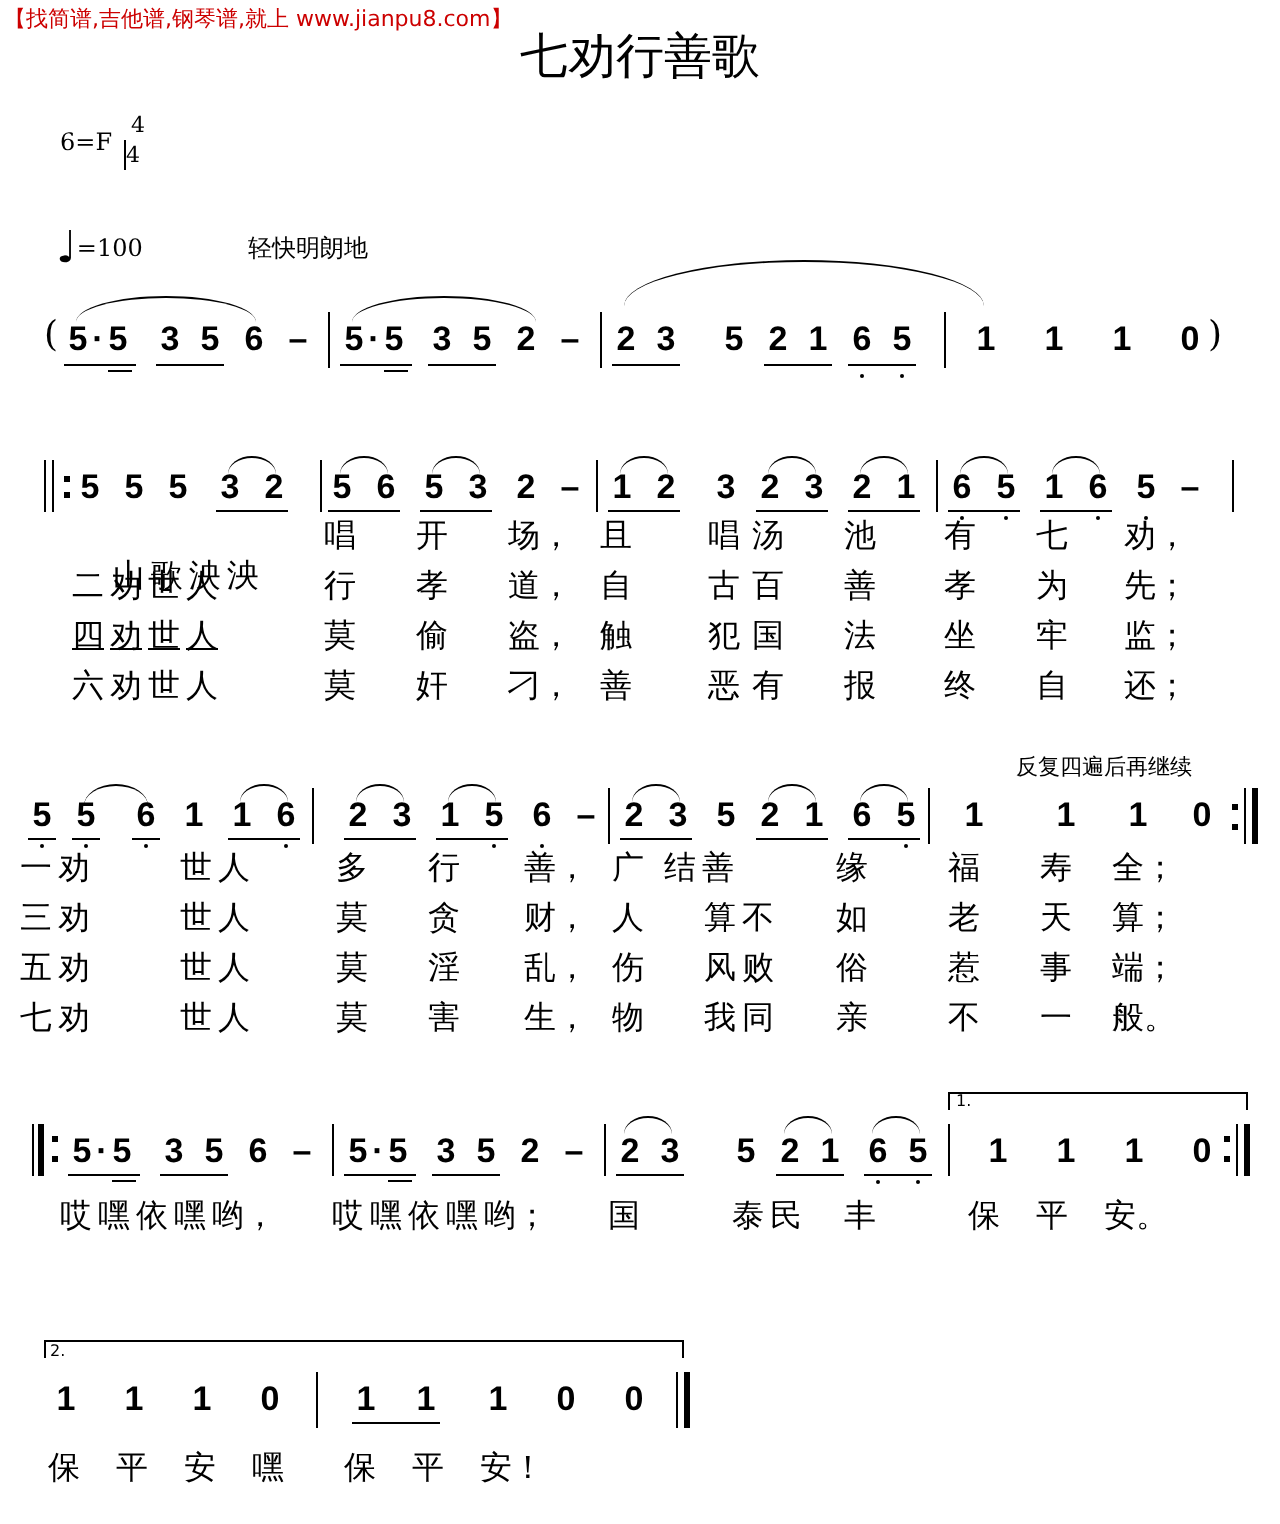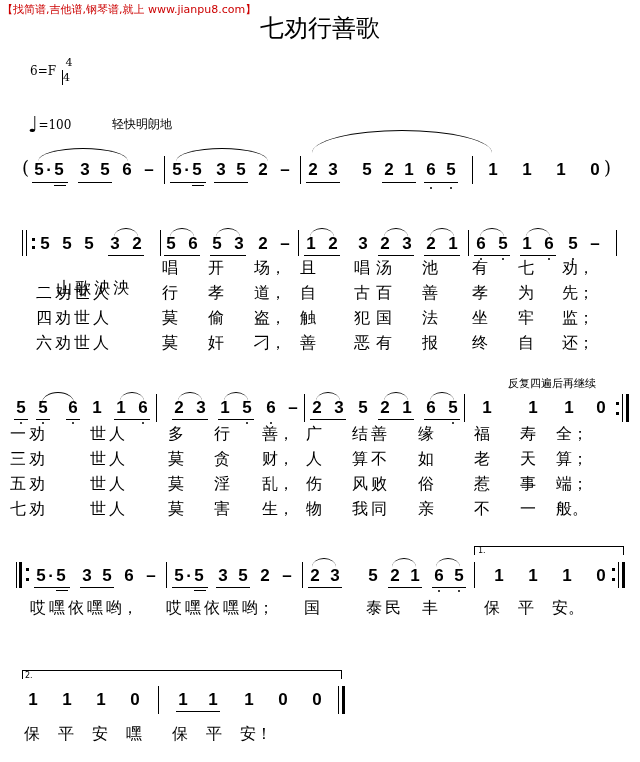--- a/index.html
+++ b/index.html
@@ -6,21 +6,21 @@
   body { width:640px; height:762px; position:relative; overflow:hidden;
          font-family:"DejaVu Sans", sans-serif; color:#000; }
   .abs { position:absolute; }
   .watermark { left:2px; top:2px; font-size:11px; color:#cc0000; white-space:nowrap; letter-spacing:0px; }
   .title { left:0; width:640px; top:12px; text-align:center; font-size:24px; font-family:"DejaVu Serif", serif; }
   .key { left:30px; top:64px; font-size:12px; font-family:"DejaVu Serif", serif; }
   .timesig { left:62px; top:56px; width:14px; text-align:center; font-size:11px; font-family:"DejaVu Serif", serif; line-height:14px; }
   .timesig .bar { border-top:1px solid #000; }
   .tempo { left:28px; top:112px; font-size:12px; font-family:"DejaVu Serif", serif; }
   .tempo .note-glyph { font-size:22px; vertical-align:-3px; }
-  .tempo-text { left:112px; top:116px; font-size:12px; }
+  .tempo-text { left:124px; top:116px; font-size:12px; }
   .row { position:absolute; left:0; width:640px; height:40px; }
   .n { position:absolute; font-size:17px; font-weight:bold; font-family:"Liberation Sans", sans-serif; text-align:center; width:14px; line-height:20px; }
   .ul { position:absolute; height:0; border-top:1.5px solid #000; }
   .dot-b { position:absolute; width:2px; height:2px; background:#000; border-radius:1px; }
   .bar { position:absolute; width:0; border-left:1.5px solid #000; }
   .bar-thick { position:absolute; width:0; border-left:3px solid #000; }
   .rdot { position:absolute; width:3px; height:3px; background:#000; }
   .slur2 { position:absolute; border-top:1.2px solid #000; border-radius:50% 50% 0 0 / 100% 100% 0 0; }
   .lyric { position:absolute; font-size:16px; font-family:"DejaVu Sans", sans-serif; white-space:pre; line-height:20px; }
   .note-text { position:absolute; font-size:11px; font-family:"DejaVu Sans", sans-serif; white-space:nowrap; }
@@ -149,21 +149,21 @@
   <div class="slur2" style="left:480px;top:-2px;width:24px;height:8px;"></div>
   <div class="slur2" style="left:526px;top:-2px;width:24px;height:8px;"></div>
   <div class="bar" style="left:616px;top:0px;height:26px;"></div>
 </div>
 
 <div>
   <div class="lyric" style="left:36px;top:258px;">
     <span>山</span><span style="margin-left:3px">歌</span><span style="margin-left:3px">泱</span><span style="margin-left:3px">泱</span>
   </div>
   <div class="lyric" style="left:36px;top:283px;"><span>二</span><span style="margin-left:3px">劝</span><span style="margin-left:3px">世</span><span style="margin-left:3px">人</span></div>
-  <div class="lyric" style="left:36px;top:308px;"><span>四</span><span style="margin-left:3px">劝</span><span style="margin-left:3px">世</span><span style="margin-left:3px">人</span></div>
+  <div class="lyric" style="left:36px;top:308px;text-decoration:underline;"><span>四</span><span style="margin-left:3px">劝</span><span style="margin-left:3px">世</span><span style="margin-left:3px">人</span></div>
   <div class="lyric" style="left:36px;top:333px;"><span>六</span><span style="margin-left:3px">劝</span><span style="margin-left:3px">世</span><span style="margin-left:3px">人</span></div>
 
   <div class="lyric" style="left:162px;top:258px;">唱</div>
   <div class="lyric" style="left:162px;top:283px;">行</div>
   <div class="lyric" style="left:162px;top:308px;">莫</div>
   <div class="lyric" style="left:162px;top:333px;">莫</div>
   <div class="lyric" style="left:208px;top:258px;">开</div>
   <div class="lyric" style="left:208px;top:283px;">孝</div>
   <div class="lyric" style="left:208px;top:308px;">偷</div>
   <div class="lyric" style="left:208px;top:333px;">奸</div>
@@ -275,21 +275,21 @@
   <div class="lyric" style="left:214px;top:474px;">淫</div>
   <div class="lyric" style="left:214px;top:499px;">害</div>
   <div class="lyric" style="left:262px;top:424px;">善，</div>
   <div class="lyric" style="left:262px;top:449px;">财，</div>
   <div class="lyric" style="left:262px;top:474px;">乱，</div>
   <div class="lyric" style="left:262px;top:499px;">生，</div>
   <div class="lyric" style="left:306px;top:424px;">广</div>
   <div class="lyric" style="left:306px;top:449px;">人</div>
   <div class="lyric" style="left:306px;top:474px;">伤</div>
   <div class="lyric" style="left:306px;top:499px;">物</div>
-  <div class="lyric" style="left:352px;top:424px;"><span>结</span><span style="margin-left:3px">善</span></div>
+  <div class="lyric" style="left:332px;top:424px;"><span>结</span><span style="margin-left:3px">善</span></div>
   <div class="lyric" style="left:352px;top:449px;"><span>算</span><span style="margin-left:3px">不</span></div>
   <div class="lyric" style="left:352px;top:474px;"><span>风</span><span style="margin-left:3px">败</span></div>
   <div class="lyric" style="left:352px;top:499px;"><span>我</span><span style="margin-left:3px">同</span></div>
   <div class="lyric" style="left:418px;top:424px;">缘</div>
   <div class="lyric" style="left:418px;top:449px;">如</div>
   <div class="lyric" style="left:418px;top:474px;">俗</div>
   <div class="lyric" style="left:418px;top:499px;">亲</div>
   <div class="lyric" style="left:474px;top:424px;">福</div>
   <div class="lyric" style="left:474px;top:449px;">老</div>
   <div class="lyric" style="left:474px;top:474px;">惹</div>

